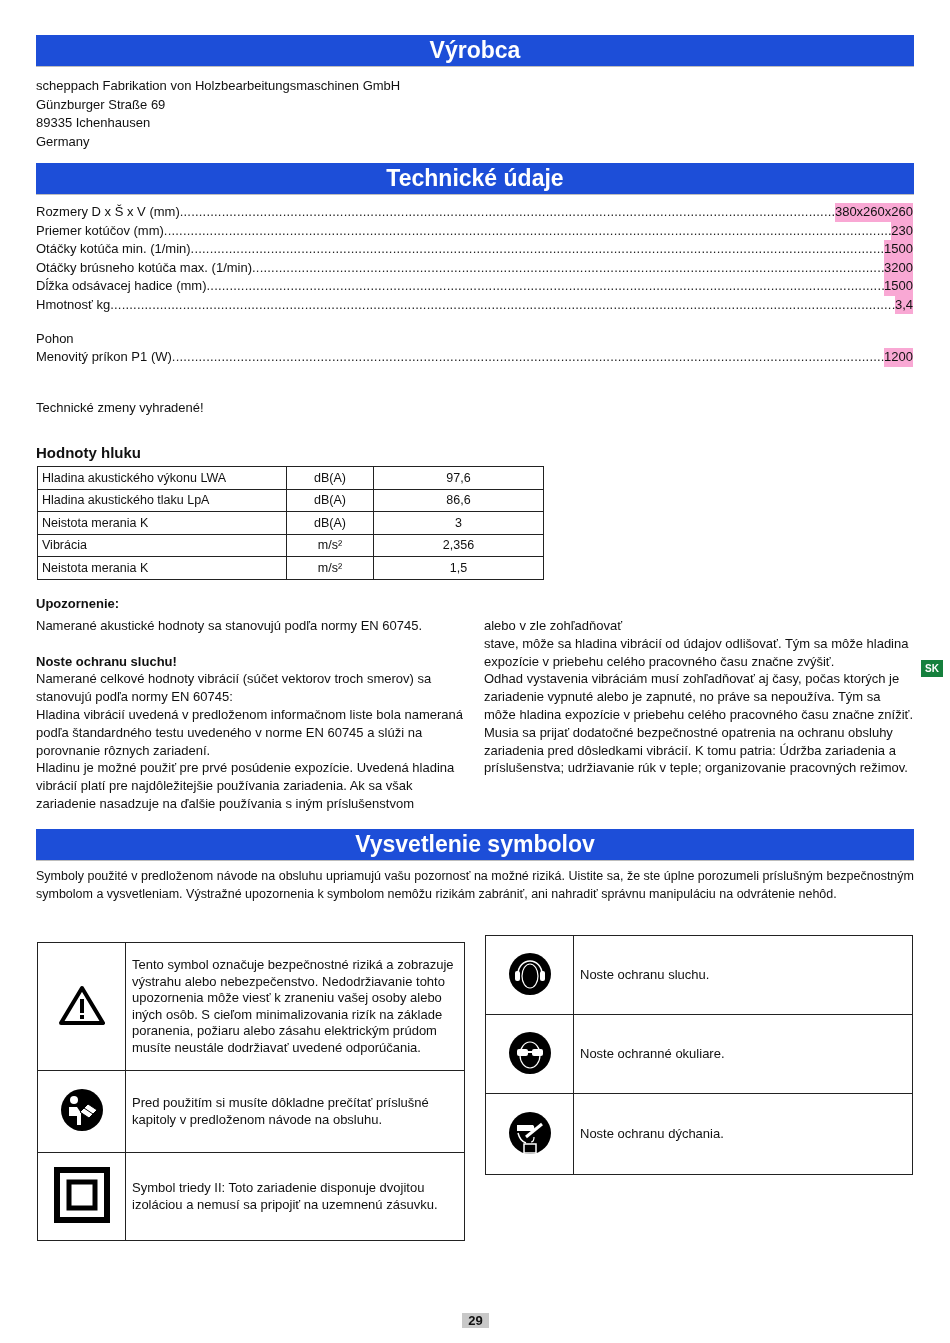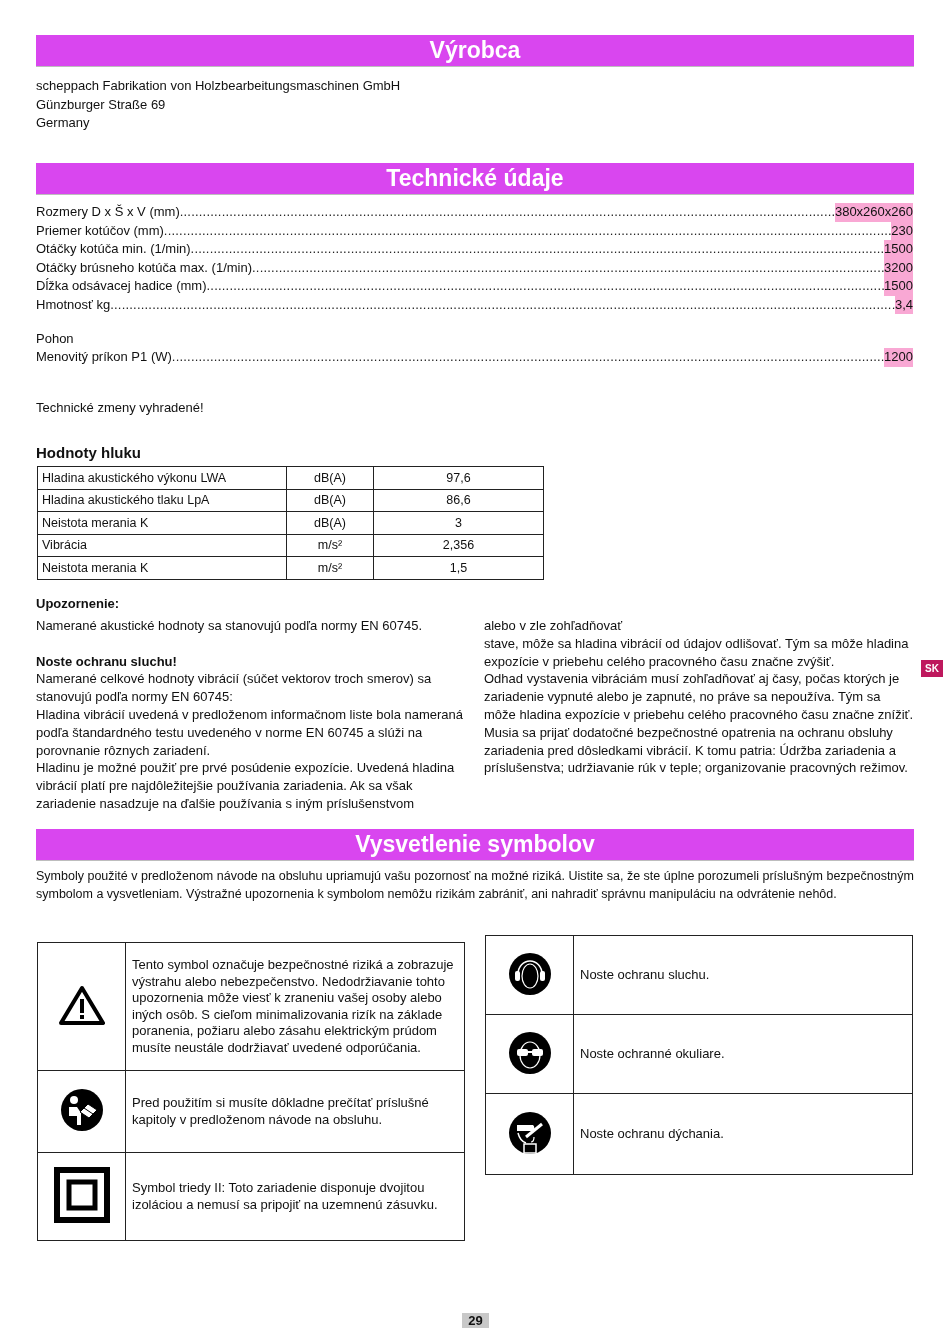--- a/index.html
+++ b/index.html
@@ -2,21 +2,21 @@
 <html><head>
 <meta charset="utf-8">
 <style>
   html, body { margin: 0; padding: 0; background: #ffffff; }
   body {
     width: 950px; height: 1343px; position: relative; overflow: hidden;
     font-family: "Liberation Sans", sans-serif; color: #111; font-size: 13px;
   }
   .banner {
     position: absolute; left: 36px; width: 878px; height: 31px;
-    background: #d946ef; color: #fff; font-weight: bold; font-size: 23px;
+    background: #1d4ed8; color: #fff; font-weight: bold; font-size: 23px;
     text-align: center; line-height: 31px;
     border-bottom: 1px solid #bdbdbd;
   }
   .addr { position: absolute; left: 36px; top: 77px; line-height: 18.5px; font-size: 13px; }
   .spec { position: absolute; left: 36px; width: 877px; }
   .spec-row { display: flex; height: 18.5px; line-height: 18.5px; white-space: nowrap; }
   .spec-row .lbl { flex: 0 0 auto; }
   .spec-row .dots { flex: 1 1 auto; overflow: hidden; position: relative; }
   .spec-row .dots::before {
     content: "................................................................................................................................................................................................................................................................................................................................................................";
@@ -25,37 +25,38 @@
   .spec-row .val { flex: 0 0 auto; background: #f9a8d4; }
   .plain { position: absolute; left: 36px; line-height: 18.5px; }
   h3.noise-title { position: absolute; left: 36px; top: 444px; margin: 0; font-size: 15px; font-weight: bold; }
   table.noise { position: absolute; left: 37px; top: 466px; width: 507px; border-collapse: collapse; font-size: 12.5px; }
   table.noise td { border: 1px solid #222; height: 21.5px; padding: 0 4px; }
   table.noise td.u { width: 78px; text-align: center; }
   table.noise td.v { width: 161px; text-align: center; }
   h2.warn { position: absolute; left: 36px; top: 596px; margin: 0; font-size: 13px; font-weight: bold; }
   .col { position: absolute; line-height: 17.8px; font-size: 13px; }
   .col p { margin: 0; }
-  .sk { position: absolute; left: 921px; top: 660px; width: 22px; height: 17px; background: #be185d;
+  .sk { position: absolute; left: 921px; top: 660px; width: 22px; height: 17px; background: #15803d;
         color: #fff; font-size: 10px; font-weight: bold; text-align: center; line-height: 17px; }
   .intro { position: absolute; left: 36px; top: 868px; width: 878px; font-size: 12.5px; line-height: 17.5px; text-align: justify; }
   table.sym { position: absolute; border-collapse: collapse; font-size: 13px; }
   table.sym td { border: 1.5px solid #222; vertical-align: middle; }
   table.sym td.ic { width: 85px; text-align: center; }
   table.sym td.tx { padding: 0 6px; line-height: 16.5px; }
   .pagenum { position: absolute; left: 462px; top: 1313px; width: 27px; height: 15px; background: #c8c8c8;
              font-weight: bold; font-size: 13px; text-align: center; line-height: 15px; }
 </style>
 </head>
 <body>
 
 <div class="banner" style="top:35px">Výrobca</div>
 <div class="addr">
   <div>scheppach Fabrikation von Holzbearbeitungsmaschinen GmbH</div>
   <div>Günzburger Straße 69</div>
+  <div>89335 Ichenhausen</div>
   <div>Germany</div>
 </div>
 
 <div class="banner" style="top:163px">Technické údaje</div>
 <div class="spec" style="top:203px">
   <div class="spec-row">
       <span class="lbl">Rozmery D x Š x V (mm)</span>
       <span class="dots"></span>
       <span class="val">380x260x260</span>
     </div>

